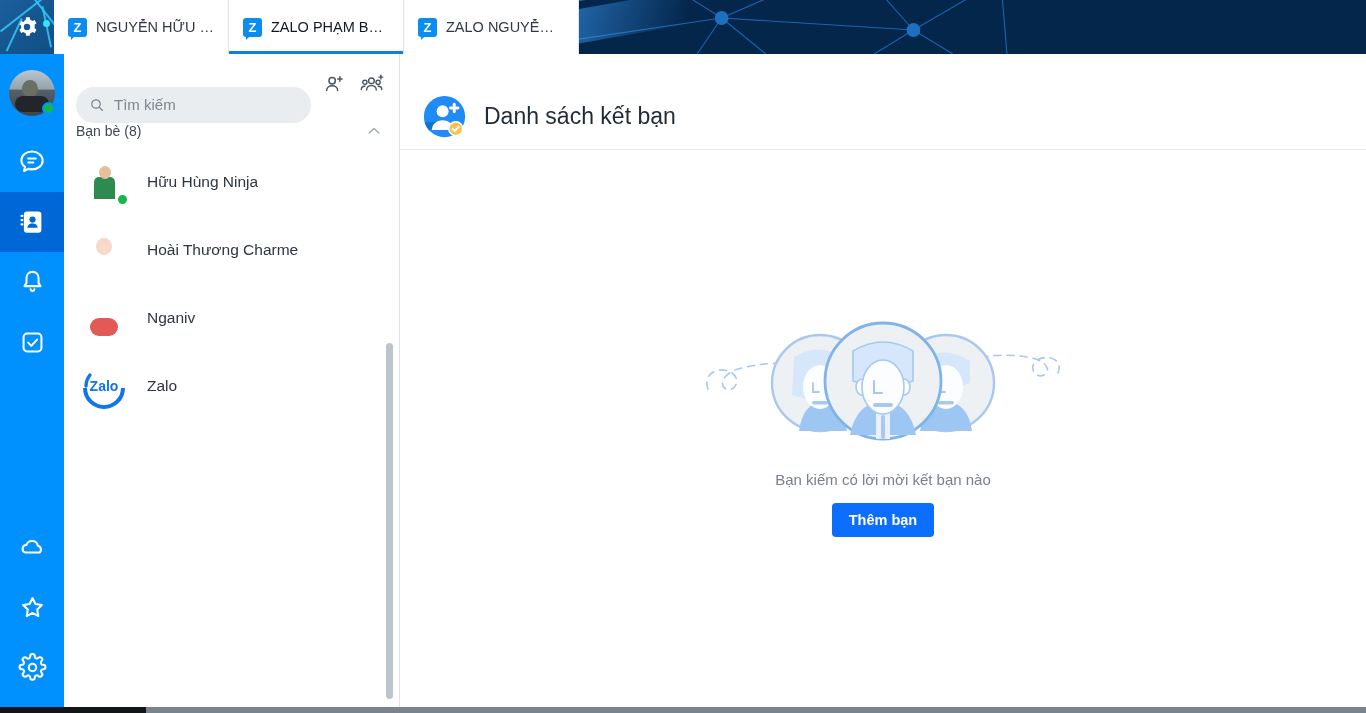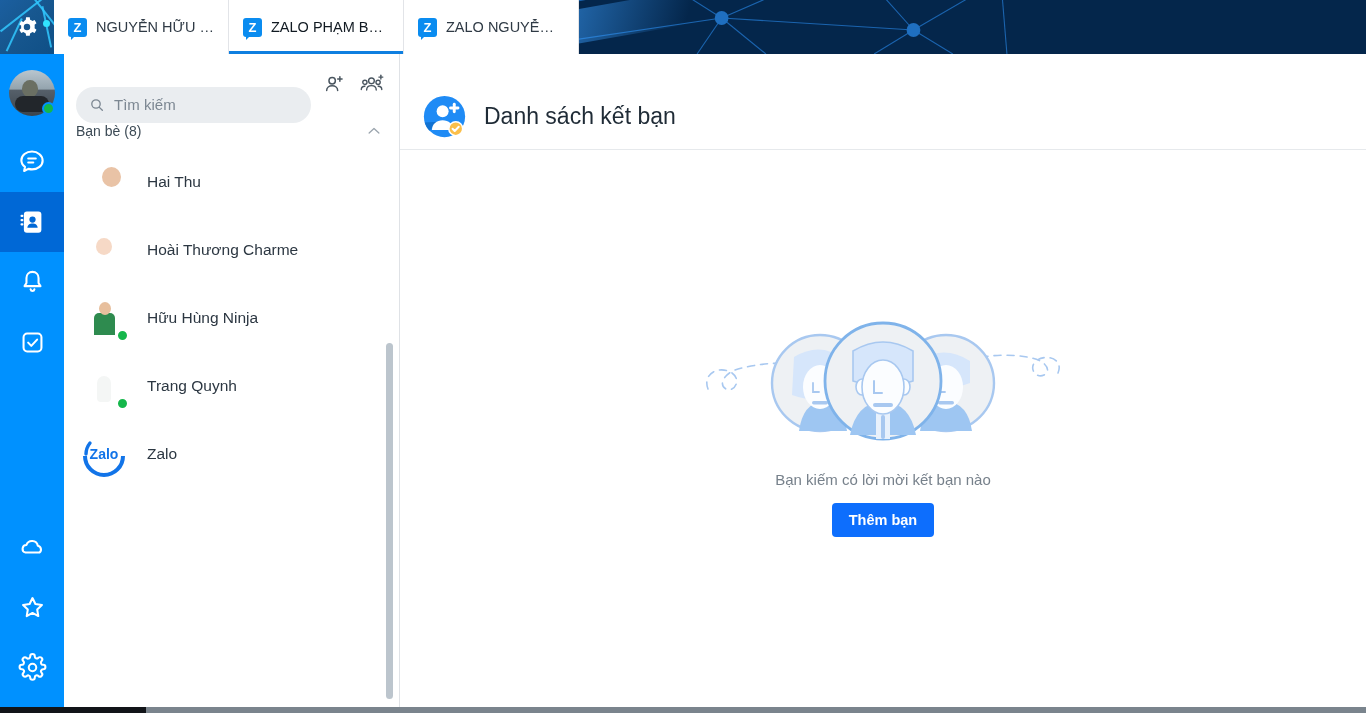--- a/index.html
+++ b/index.html
@@ -356,51 +356,44 @@
       <span>Bạn bè (8)</span>
       <span class="chev">
         <svg width="18" height="18" viewBox="0 0 24 24" fill="none" stroke="#9aa4ad" stroke-width="1.7">
           <path d="M5.5 14.6L12 8.6l6.5 6" stroke-linecap="round" stroke-linejoin="round"></path>
         </svg>
       </span>
     </div>
 
     <div class="friendlist">
 
-      <div class="friend">
-        <span class="fav">
-          <span class="img a-haithu"></span>
-        </span>
-        <span class="fname">Hai Thu</span>
-      </div>
-
-      <div class="friend">
-        <span class="fav">
-          <span class="img a-hoai"></span>
-        </span>
-        <span class="fname">Hoài Thương Charme</span>
-      </div>
 
       <div class="friend">
         <span class="fav">
           <span class="img a-hung"></span>
           <span class="od"></span>
         </span>
         <span class="fname">Hữu Hùng Ninja</span>
       </div>
 
-
-
       <div class="friend">
         <span class="fav">
-          <span class="img a-trang"></span>
-          <span class="od"></span>
+          <span class="img a-hoai"></span>
         </span>
-        <span class="fname">Trang Quynh</span>
-      </div>
+        <span class="fname">Hoài Thương Charme</span>
+      </div>
+
+
+      <div class="friend">
+        <span class="fav">
+          <span class="img a-nganiv"></span>
+        </span>
+        <span class="fname">Nganiv</span>
+      </div>
+
 
 
       <div class="friend">
         <span class="fav">
           <span class="img a-zalo">
             <svg width="48" height="48" viewBox="0 0 48 48">
               <circle cx="24" cy="24" r="23" fill="#ffffff"></circle>
               <path d="M5 26a19 19 0 0 0 38 0" fill="none" stroke="#1274e8" stroke-width="4"></path>
               <path d="M6 24a18 18 0 0 1 4-11" fill="none" stroke="#1274e8" stroke-width="3.4" stroke-linecap="round"></path>
               <text x="24" y="29" font-family="Liberation Sans, sans-serif" font-size="14" font-weight="700" fill="#1274e8" text-anchor="middle">Zalo</text>

